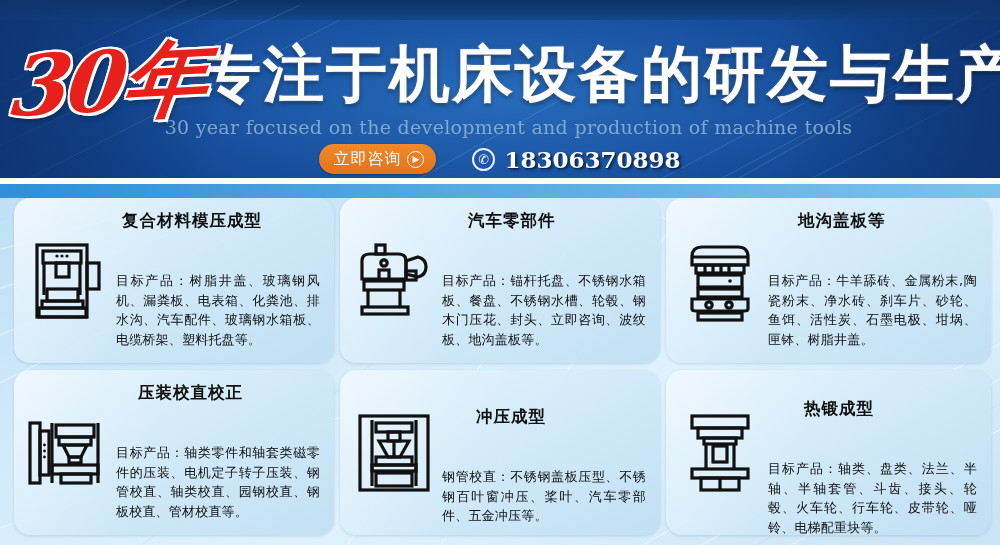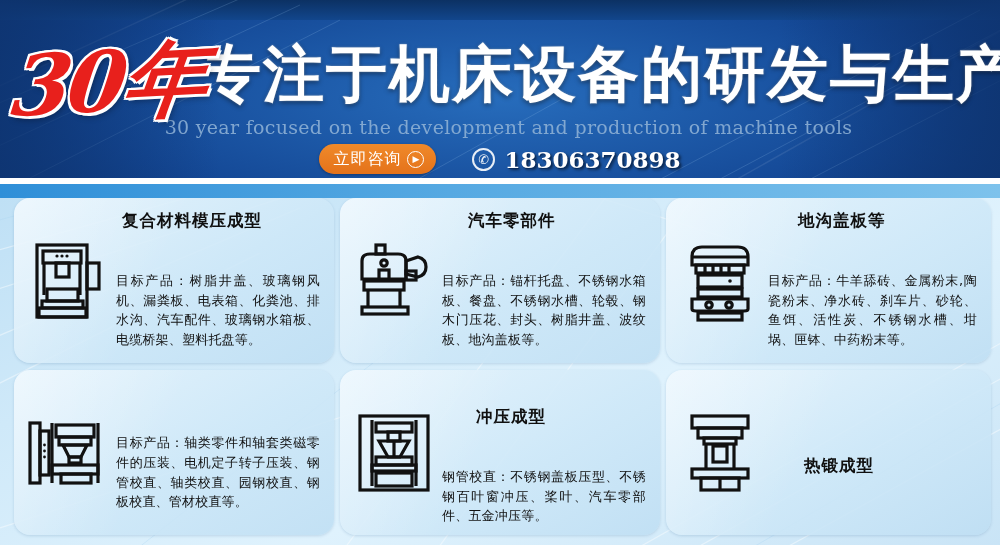--- a/index.html
+++ b/index.html
@@ -287,21 +287,21 @@
             <rect x="52" y="30" width="10" height="9"></rect>
             <rect x="25" y="29" width="10" height="10"></rect>
             <rect x="10" y="40" width="40" height="9"></rect>
             <line x1="14" y1="49" x2="14" y2="66"></line>
             <line x1="46" y1="49" x2="46" y2="66"></line>
             <rect x="8" y="66" width="46" height="7"></rect>
           </svg>
         </div>
         <div class="card-body">
           <div class="card-title c2">汽车零部件</div>
-          <div class="card-desc">目标产品：锚杆托盘、不锈钢水箱板、餐盘、不锈钢水槽、轮毂、钢木门压花、封头、树脂井盖、波纹板、地沟盖板等。</div>
+          <div class="card-desc">目标产品：锚杆托盘、不锈钢水箱板、餐盘、不锈钢水槽、轮毂、钢木门压花、封头、立即咨询、波纹板、地沟盖板等。</div>
         </div>
       </div>
 
       <div class="card">
         <div class="card-ico">
           <svg width="76" height="84" viewBox="0 0 76 84" fill="none" stroke="#111" stroke-width="3.2">
             <path d="M10 18 Q10 8 20 8 L56 8 Q66 8 66 18 L66 26 L10 26 Z"></path>
             <line x1="10" y1="18" x2="66" y2="18"></line>
             <rect x="14" y="26" width="48" height="8"></rect>
             <line x1="23" y1="26" x2="23" y2="34"></line>
@@ -312,21 +312,21 @@
             <circle cx="48" cy="42" r="1.8" fill="#111" stroke="none"></circle>
             <rect x="16" y="50" width="44" height="8"></rect>
             <path d="M10 60 L66 60 L66 70 Q66 72 62 72 L14 72 Q10 72 10 70 Z"></path>
             <circle cx="27" cy="66" r="3.2"></circle>
             <circle cx="47" cy="66" r="3.2"></circle>
             <rect x="16" y="74" width="44" height="7"></rect>
           </svg>
         </div>
         <div class="card-body">
           <div class="card-title c3">地沟盖板等</div>
-          <div class="card-desc">目标产品：牛羊舔砖、金属粉末,陶瓷粉末、净水砖、刹车片、砂轮、鱼饵、活性炭、不锈钢水槽、坩埚、匣钵、中药粉末等。</div>
+          <div class="card-desc">目标产品：牛羊舔砖、金属粉末,陶瓷粉末、净水砖、刹车片、砂轮、鱼饵、活性炭、石墨电极、坩埚、匣钵、树脂井盖。</div>
         </div>
       </div>
 
       <div class="card">
         <div class="card-ico">
           <svg width="84" height="72" viewBox="0 0 84 72" fill="none" stroke="#111" stroke-width="3.2">
             <rect x="4" y="6" width="10" height="60"></rect>
             <rect x="14" y="14" width="9" height="44"></rect>
             <circle cx="18.5" cy="28" r="1.4" fill="#111" stroke="none"></circle>
             <circle cx="18.5" cy="34" r="1.4" fill="#111" stroke="none"></circle>
@@ -335,20 +335,21 @@
             <line x1="72" y1="6" x2="72" y2="66"></line>
             <rect x="30" y="8" width="38" height="12"></rect>
             <rect x="33" y="20" width="32" height="8"></rect>
             <path d="M37 28 L61 28 L55 40 L43 40 Z"></path>
             <rect x="43" y="40" width="12" height="6"></rect>
             <rect x="26" y="48" width="46" height="9"></rect>
             <rect x="35" y="57" width="30" height="9"></rect>
           </svg>
         </div>
         <div class="card-body">
+          <div class="card-title c4">压装校直校正</div>
           <div class="card-desc">目标产品：轴类零件和轴套类磁零件的压装、电机定子转子压装、钢管校直、轴类校直、园钢校直、钢板校直、管材校直等。</div>
         </div>
       </div>
 
       <div class="card">
         <div class="card-ico">
           <svg width="78" height="84" viewBox="0 0 78 84" fill="none" stroke="#111" stroke-width="3.2">
             <rect x="5" y="5" width="68" height="74"></rect>
             <line x1="17" y1="9" x2="17" y2="75"></line>
             <line x1="61" y1="9" x2="61" y2="75"></line>
@@ -377,18 +378,19 @@
             <line x1="50" y1="33" x2="50" y2="58"></line>
             <rect x="29" y="35" width="14" height="16"></rect>
             <line x1="36" y1="33" x2="36" y2="35"></line>
             <rect x="8" y="58" width="56" height="9"></rect>
             <rect x="17" y="67" width="38" height="12"></rect>
             <line x1="36" y1="67" x2="36" y2="79"></line>
           </svg>
         </div>
         <div class="card-body">
           <div class="card-title c6">热锻成型</div>
+          <div class="card-desc">目标产品：轴类、盘类、法兰、半轴、半轴套管、斗齿、接头、轮毂、火车轮、行车轮、皮带轮、哑铃、电梯配重块等。</div>
         </div>
       </div>
 
     </div>
   </div>
 </div>
 
 </body></html>

